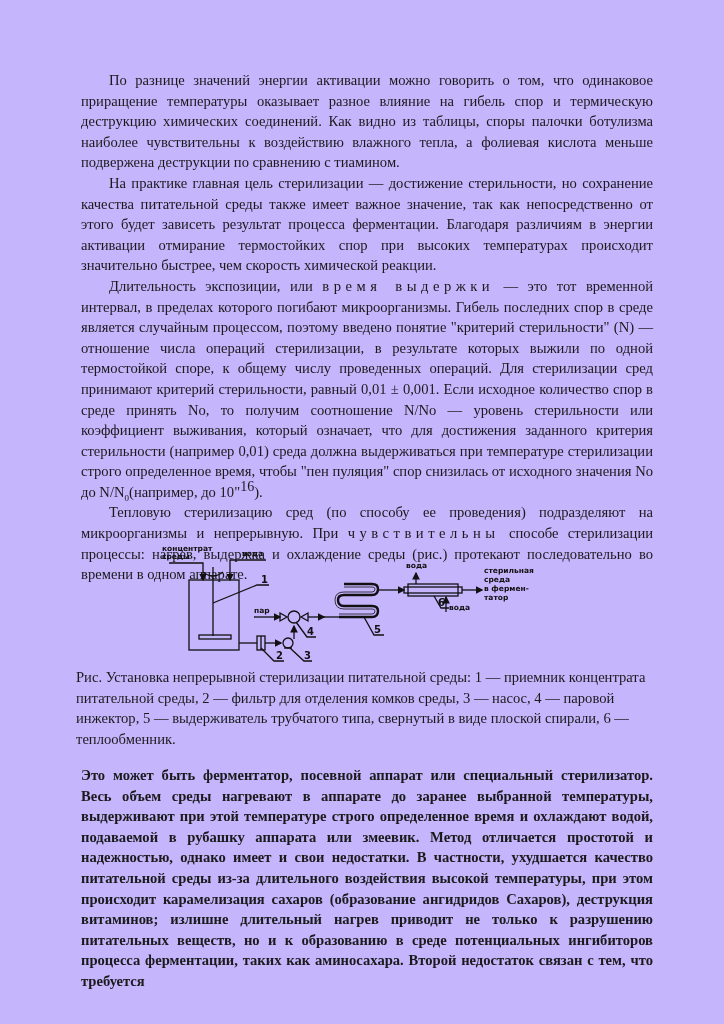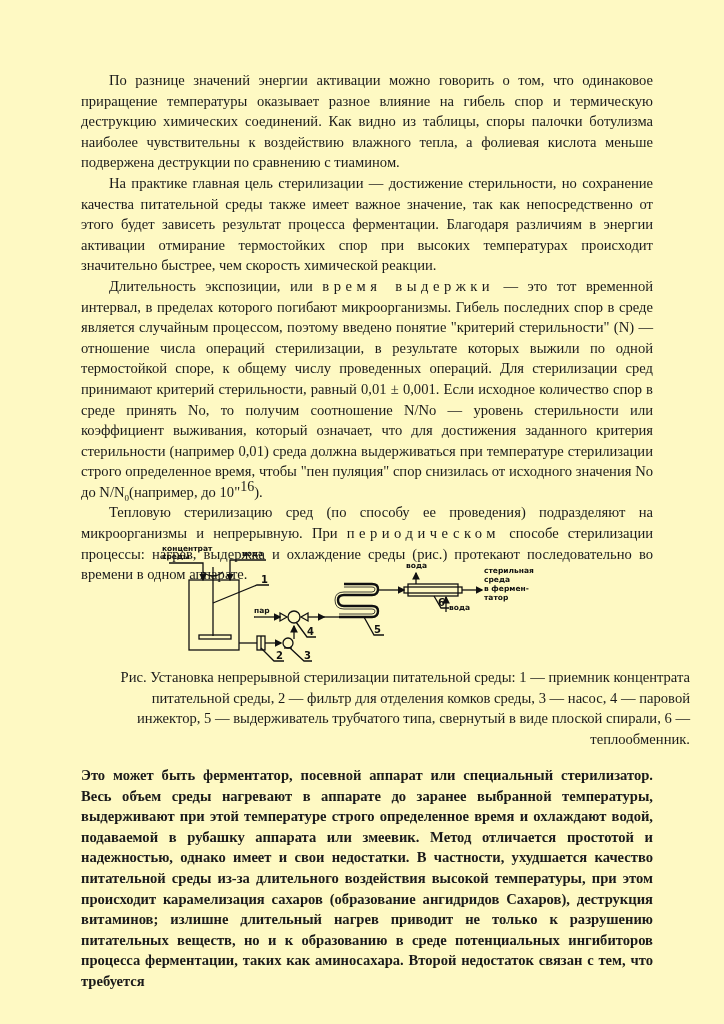--- a/index.html
+++ b/index.html
@@ -1,52 +1,52 @@
 <!DOCTYPE html>
 <html><head>
 <meta charset="utf-8">
 <style>
   html, body { margin: 0; padding: 0; background: #ffffff; }
   body { width: 724px; height: 1024px; position: relative; overflow: hidden; }
   .page {
-    position: absolute; left: 0; top: 0; width: 724px; height: 1024px; background: #fef9c3;
+    position: absolute; left: 0; top: 0; width: 724px; height: 1024px; background: #c4b5fd;
     font-family: "Liberation Serif", serif; color: #1a1a1a;
   }
   .text-block {
     position: absolute; left: 81px; width: 572px;
     font-size: 14.6px; line-height: 20.6px; text-align: justify;
   }
   .text-block p { margin: 0; }
   .text-block p.indent { text-indent: 28px; }
   .spaced { letter-spacing: 4.5px; }
   #block1 { top: 70px; }
   #block2 { top: 765px; font-weight: bold; }
   .figure {
     position: absolute; left: 144px; top: 535px; width: 420px; height: 135px;
   }
   .figure svg { width: 420px; height: 135px; }
   .figure text { font-family: "DejaVu Sans", sans-serif; font-size: 7.5px; font-weight: bold; fill: #111; }
   .figure .num { font-size: 10px; font-weight: bold; }
   .caption {
     position: absolute; left: 76px; width: 582px; top: 667px;
-    font-size: 14.6px; line-height: 20.6px; text-align: right; margin-left: 32px;
+    font-size: 14.6px; line-height: 20.6px; text-align: left;
   }
   sup { font-size: 14px; line-height: 0; }
   sub { font-size: 9px; line-height: 0; }
 </style>
 </head>
 <body>
 
 <div class="page">
 
   <div class="text-block" id="block1">
     <p class="indent">По разнице значений энергии активации можно говорить о том, что одинаковое приращение температуры оказывает разное влияние на гибель спор и термическую деструкцию химических соединений. Как видно из таблицы, споры палочки ботулизма наиболее чувствительны к воздействию влажного тепла, а фолиевая кислота меньше подвержена деструкции по сравнению с тиамином.</p>
     <p class="indent">На практике главная цель стерилизации — достижение стерильности, но сохранение качества питательной среды также имеет важное значение, так как непосредственно от этого будет зависеть результат процесса ферментации. Благодаря различиям в энергии активации отмирание термостойких спор при высоких температурах происходит значительно быстрее, чем скорость химической реакции.</p>
     <p class="indent"><span>Длительность экспозиции, или </span><span class="spaced">время выдержки</span><span> — это тот временной интервал, в пределах которого погибают микроорганизмы. Гибель последних спор в среде является случайным процессом, поэтому введено понятие "критерий стерильности" (N) — отношение числа операций стерилизации, в результате которых выжили по одной термостойкой споре, к общему числу проведенных операций. Для стерилизации сред принимают критерий стерильности, равный 0,01 ± 0,001. Если исходное количество спор в среде принять No, то получим соотношение N/No — уровень стерильности или коэффициент выживания, который означает, что для достижения заданного критерия стерильности (например 0,01) среда должна выдерживаться при температуре стерилизации строго определенное время, чтобы "пен пуляция" спор снизилась от исходного значения No до N/N</span><sub>0</sub><span>(например, до 10"</span><sup>16</sup><span>).</span></p>
-    <p class="indent"><span>Тепловую стерилизацию сред (по способу ее проведения) подразделяют на микроорганизмы и непрерывную. При </span><span class="spaced">периодическом</span><span> способе стерилизации процессы: нагрев, выдержка и охлаждение среды (рис.) протекают последовательно во времени в одном аппарате.</span></p>
+    <p class="indent"><span>Тепловую стерилизацию сред (по способу ее проведения) подразделяют на микроорганизмы и непрерывную. При </span><span class="spaced">чувствительны</span><span> способе стерилизации процессы: нагрев, выдержка и охлаждение среды (рис.) протекают последовательно во времени в одном аппарате.</span></p>
   </div>
 
   <div class="figure">
     <svg viewBox="0 0 420 135" xmlns="http://www.w3.org/2000/svg">
       <defs>
         <marker id="arr" markerWidth="6" markerHeight="6" refX="5" refY="3" orient="auto">
           <path d="M0,0 L6,3 L0,6 z" fill="#111"></path>
         </marker>
       </defs>
       <g stroke="#111" stroke-width="1.3" fill="none">

